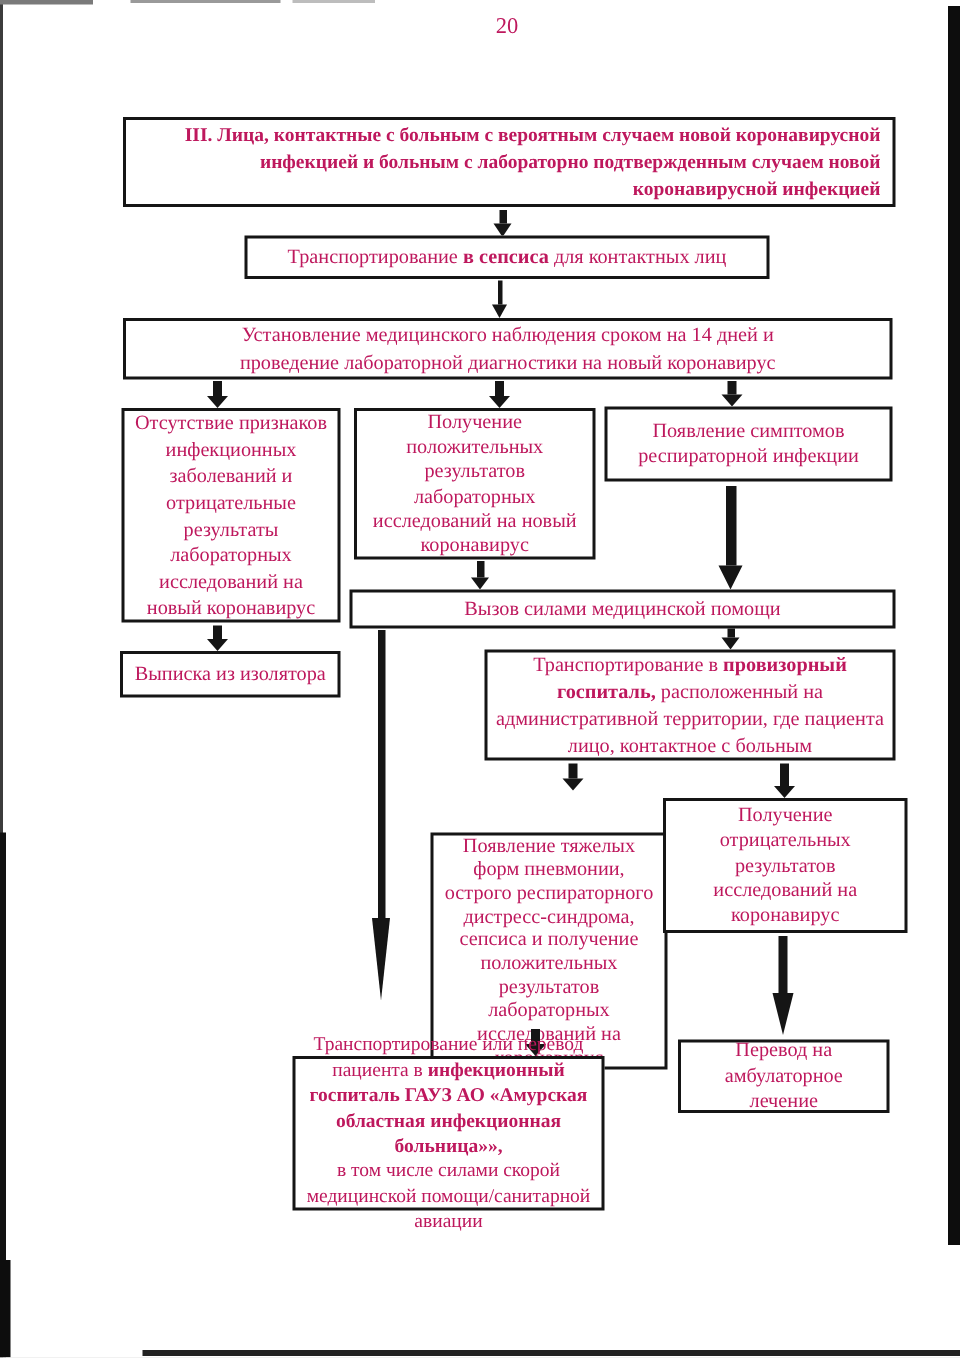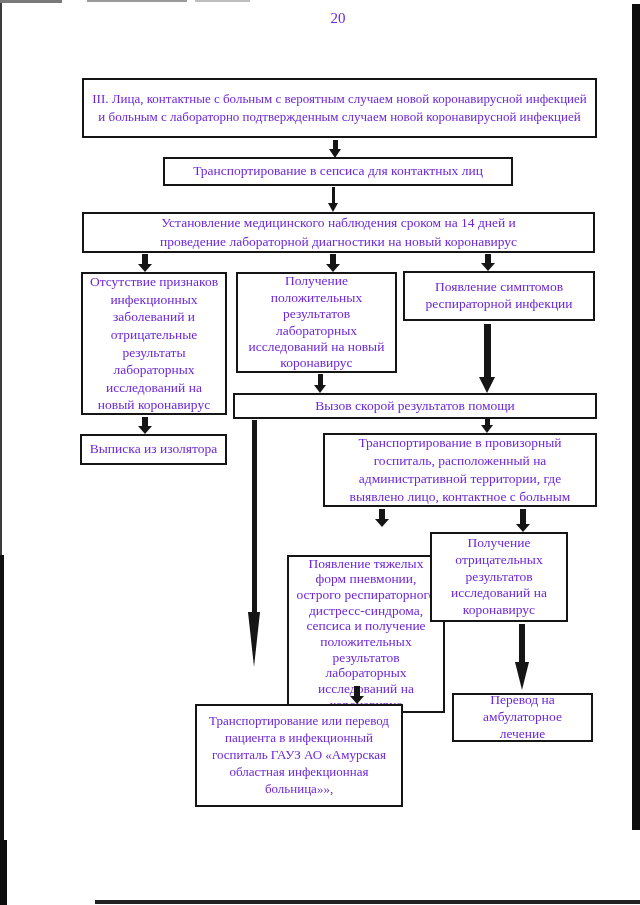--- a/index.html
+++ b/index.html
@@ -1,27 +1,27 @@
 <!DOCTYPE html>
 <html><head>
 <meta charset="utf-8">
 <style>
   html,body{margin:0;padding:0;background:#e8e8e8;}
   #page{
     position:relative;width:640px;height:905px;background:#ffffff;
     font-family:"Liberation Serif","DejaVu Serif",serif;
-    color:#6d28d9;overflow:hidden;
+    color:#be185d;overflow:hidden;
   }
   .flow-box{
     position:absolute;box-sizing:border-box;border:2px solid #151515;
     display:flex;flex-direction:column;justify-content:center;align-items:center;
     text-align:center;font-size:13.5px;line-height:1.25;background:#fff;
     padding:2px 6px;
   }
-  .bold{font-weight:normal;}
+  .bold{font-weight:bold;text-align:right;}
   .arr{position:absolute;display:flex;flex-direction:column;align-items:center;}
   .arr .shaft{background:#151515;}
   .arr .head{width:0;height:0;border-style:solid;border-color:#151515 transparent transparent transparent;}
   .artifact{position:absolute;}
   #page-number{position:absolute;top:10px;left:318px;width:40px;text-align:center;font-size:15px;}
 </style>
 </head>
 <body>
 
 <div id="page">
@@ -99,66 +99,66 @@
       <div class="shaft" style="width:5px;height:11px;"></div>
       <div class="head" style="border-width:8px 6px 0 6px;"></div>
     </div>
 
     <div class="arr" style="left:479px;top:324px;">
       <div class="shaft" style="width:7px;height:53px;"></div>
       <div class="head" style="border-width:16px 8px 0 8px;"></div>
     </div>
 
     <div class="flow-box" style="left:233px;top:393px;width:364px;height:26px;">
-      <div>Вызов скорой результатов помощи</div>
+      <div>Вызов силами медицинской помощи</div>
     </div>
 
     <div class="arr" style="left:481px;top:419px;">
       <div class="shaft" style="width:5px;height:6px;"></div>
       <div class="head" style="border-width:8px 6px 0 6px;"></div>
     </div>
 
     <div class="arr" style="left:248px;top:420px;">
       <div class="shaft" style="width:5px;height:192px;"></div>
       <div class="head" style="border-width:55px 6px 0 6px;"></div>
     </div>
 
     <div class="flow-box" style="left:323px;top:433px;width:274px;height:74px;line-height:1.35;padding:2px 5px;">
-      <div><span>Транспортирование в </span><span class="bold">провизорный госпиталь,</span><span> расположенный на административной территории, где выявлено лицо, контактное с больным</span></div>
+      <div><span>Транспортирование в </span><span class="bold">провизорный госпиталь,</span><span> расположенный на административной территории, где пациента лицо, контактное с больным</span></div>
     </div>
 
     <div class="arr" style="left:375px;top:509px;">
       <div class="shaft" style="width:6px;height:10px;"></div>
       <div class="head" style="border-width:8px 7px 0 7px;"></div>
     </div>
     <div class="arr" style="left:516px;top:509px;">
       <div class="shaft" style="width:6px;height:15px;"></div>
       <div class="head" style="border-width:8px 7px 0 7px;"></div>
     </div>
 
     <div class="flow-box" style="left:287px;top:527px;width:158px;height:158px;line-height:1.16;padding:2px 6px;margin-top:28px;">
       <div>Появление тяжелых форм пневмонии, острого респираторного дистресс-синдрома, сепсиса и получение положительных результатов лабораторных исследований на коронавирус</div>
     </div>
 
-    <div class="flow-box" style="left:430px;top:532px;width:138px;height:90px;line-height:1.25;padding:2px 8px;">
+    <div class="flow-box" style="left:442px;top:532px;width:163px;height:90px;line-height:1.25;padding:2px 8px;">
       <div>Получение отрицательных результатов исследований на коронавирус</div>
     </div>
 
     <div class="arr" style="left:350px;top:686px;">
       <div class="shaft" style="width:6px;height:10px;"></div>
       <div class="head" style="border-width:8px 7px 0 7px;"></div>
     </div>
 
     <div class="arr" style="left:515px;top:624px;">
       <div class="shaft" style="width:6px;height:38px;"></div>
       <div class="head" style="border-width:28px 7px 0 7px;"></div>
     </div>
 
     <div class="flow-box" style="left:195px;top:704px;width:208px;height:103px;font-size:13px;line-height:1.3;padding:2px 3px;">
-      <div><span>Транспортирование или перевод пациента в </span><span class="bold">инфекционный госпиталь ГАУЗ АО «Амурская областная инфекционная больница»»,</span><br></div>
+      <div><span>Транспортирование или перевод пациента в </span><span class="bold">инфекционный госпиталь ГАУЗ АО «Амурская областная инфекционная больница»»,</span><br><span>в том числе силами скорой медицинской помощи/санитарной авиации</span></div>
     </div>
 
     <div class="flow-box" style="left:452px;top:693px;width:141px;height:49px;">
       <div>Перевод на амбулаторное лечение</div>
     </div>
 
   </div>
 </div>
 
 </body></html>

